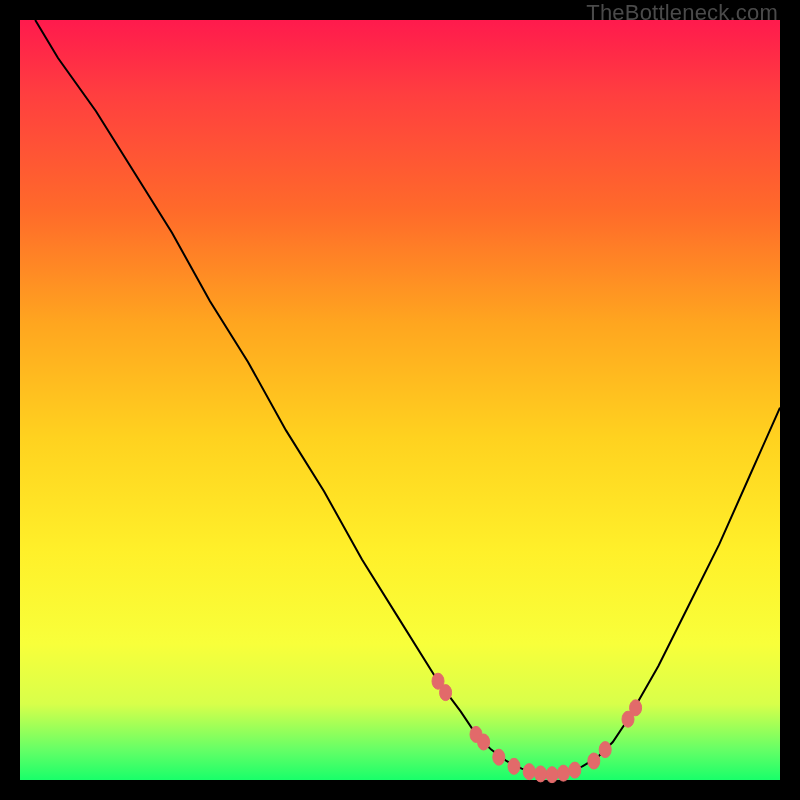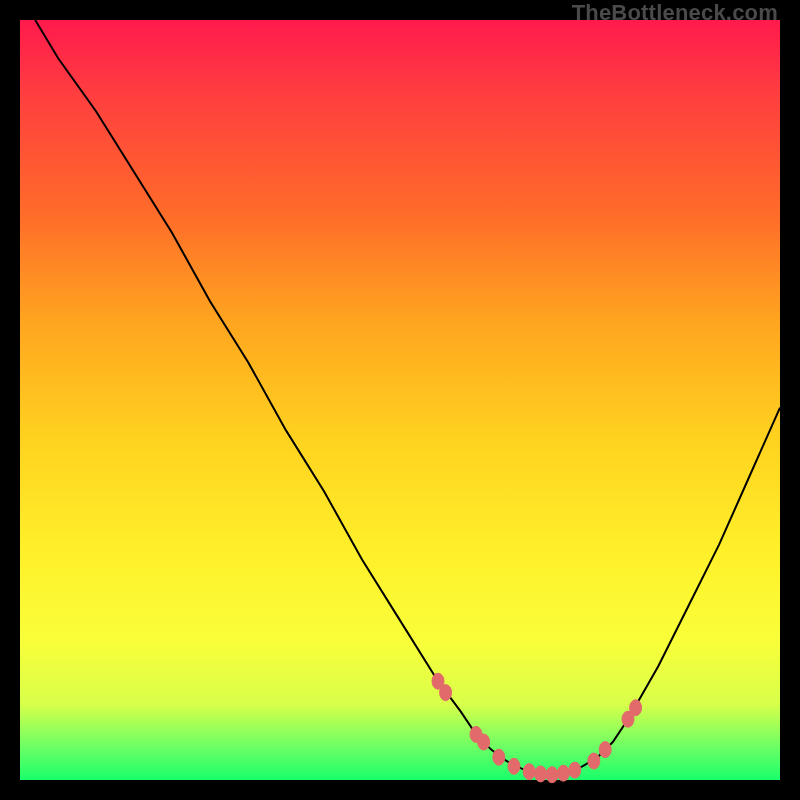--- a/index.html
+++ b/index.html
@@ -51,21 +51,21 @@
   .dot {
     fill: #e26a6a;
     stroke: #e26a6a;
   }
   .watermark {
     position: absolute;
     top: 0px;
     right: 22px;
     font-family: Arial, Helvetica, sans-serif;
     font-size: 22px;
-    font-weight: 700;
+    font-weight: 400;
     color: #4a4a4a;
     letter-spacing: 0.2px;
     user-select: none;
   }
 </style>
 </head>
 <body>
 <div class="frame">
 
   <div class="plot-area">

